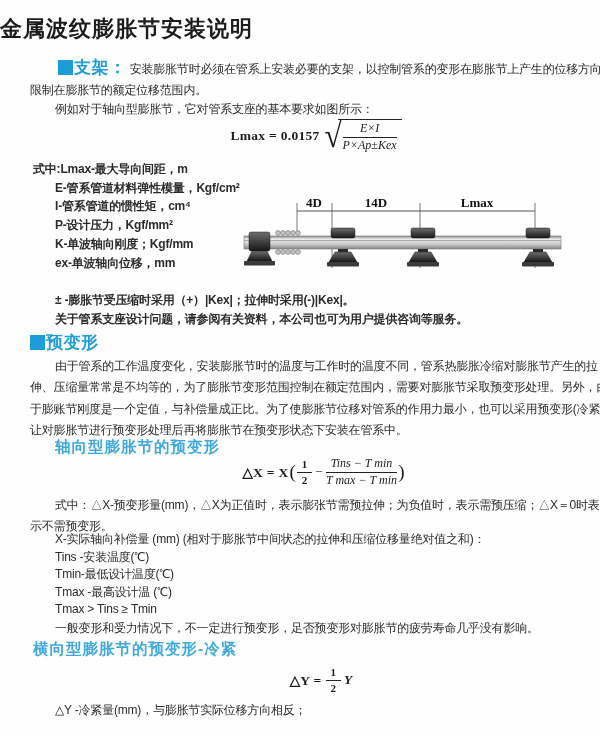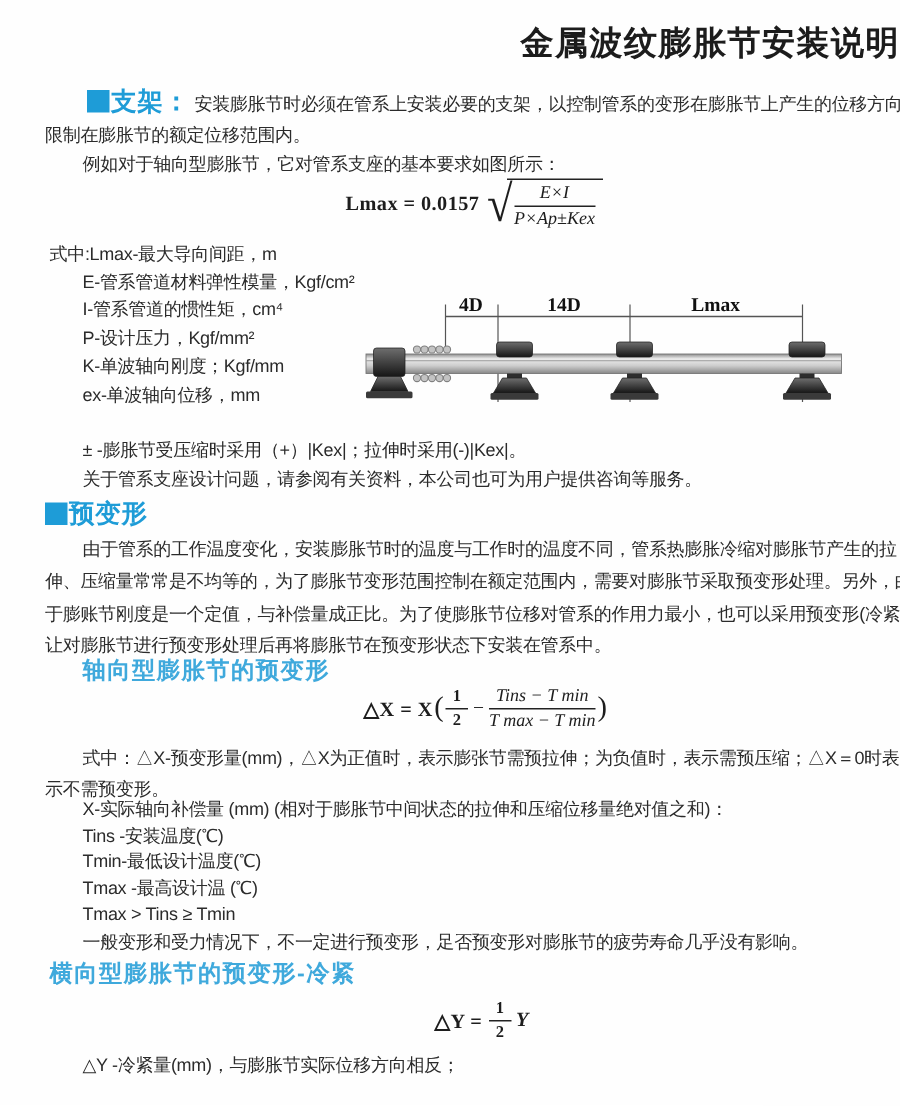--- a/index.html
+++ b/index.html
@@ -1,27 +1,27 @@
 <!DOCTYPE html>
 <html><head>
 <meta charset="utf-8">
 <style>
   html,body{margin:0;padding:0;background:#ffffff;}
   #page{position:relative;width:600px;height:737px;background:#fefefe;overflow:hidden;
         font-family:"Liberation Sans",sans-serif;color:#2b2b2b;}
   .abs{position:absolute;}
-  .title{top:14px;left:0;width:600px;text-align:right;font-size:22px;font-weight:bold;
+  .title{top:14px;left:0;width:600px;text-align:left;font-size:22px;font-weight:bold;
          color:#1c1c1c;letter-spacing:1px;}
   .body-txt{font-size:12px;line-height:21px;letter-spacing:-0.2px;}
   .sec-head{font-size:17px;font-weight:bold;color:#1e9cd7;letter-spacing:0.5px;margin-top:28px;}
   .sec-square{display:inline-block;width:15px;height:15px;background:#1e9cd7;
               vertical-align:-2px;margin-right:1px;}
   .sub-head{font-size:15.5px;font-weight:bold;color:#3fa9dc;letter-spacing:1px;}
   .nowrap{white-space:nowrap;}
-  .def-block{font-size:12px;line-height:18.7px;letter-spacing:-0.2px;}
+  .def-block{font-size:12px;line-height:18.7px;letter-spacing:-0.2px;font-weight:bold;}
   .def-block .ind{padding-left:22px;}
   .items-block{font-size:12px;line-height:17.5px;letter-spacing:-0.2px;}
   
   .formula{display:flex;align-items:center;justify-content:center;
            font-family:"Liberation Serif",serif;color:#1d1d1d;padding-left:16px;}
   .f-lhs{font-weight:bold;font-size:13.5px;letter-spacing:0.3px;}
   .radical-icon{font-size:31px;font-weight:400;line-height:1;margin:0 -4px 0 5px;
                 transform:scaleY(1.1);}
   .radicand{display:inline-block;border-top:1.4px solid #222;padding:2px 5px 0 5px;}
   .frac{display:inline-flex;flex-direction:column;text-align:center;vertical-align:middle;

